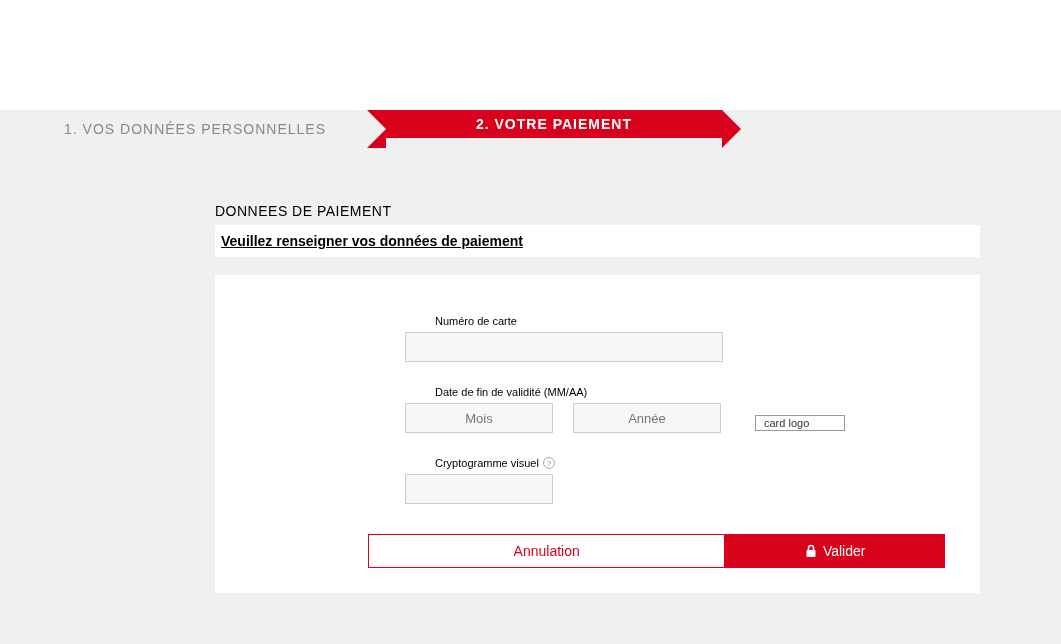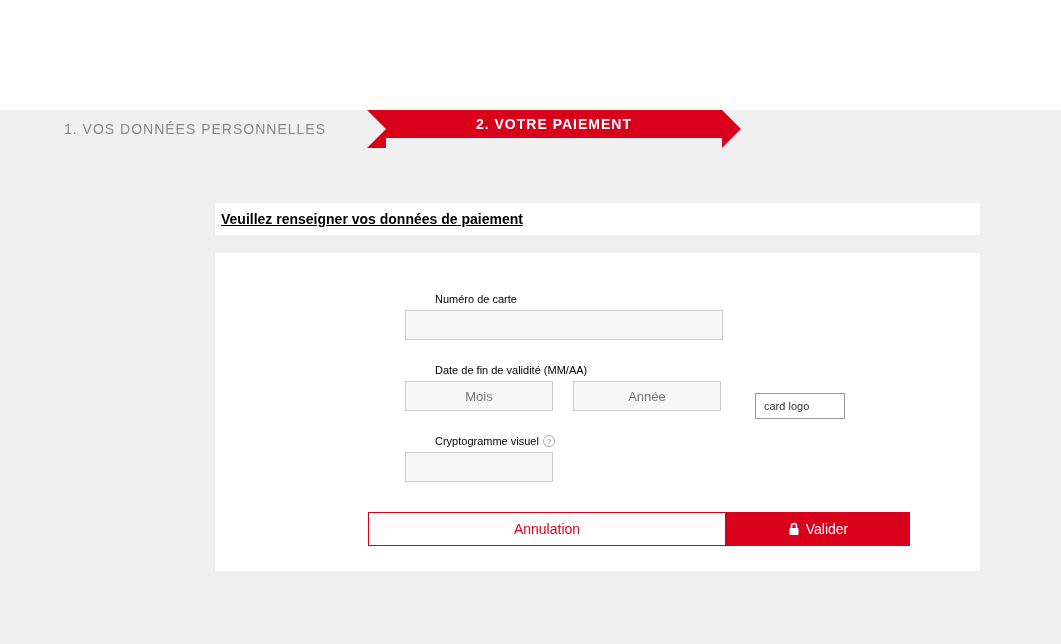--- a/index.html
+++ b/index.html
@@ -66,21 +66,21 @@
   .input-cvv { width: 148px; }
 
   .card-logo {
     position: absolute;
     right: 135px;
     top: 140px;
     border: 1px solid #999;
     font-size: 11px;
     padding: 6px 8px;
     width: 90px;
-    height: 26px;
+    height: 16px;
     display: flex;
     align-items: center;
     color: #333;
   }
 
   .help-icon {
     display: inline-flex;
     align-items: center;
     justify-content: center;
     width: 12px; height: 12px;
@@ -97,38 +97,39 @@
     height: 34px;
     display: flex;
     align-items: center;
     justify-content: center;
     font-size: 14px;
     cursor: pointer;
     border: 1px solid #d9001b;
     gap: 6px;
   }
   .btn-cancel { width: 358px; background: #fff; color: #d9001b; }
-  .btn-submit { width: 184px; background: #d9001b; color: #fff; font-weight: 500; }
+  .btn-submit { width: 220px; background: #d9001b; color: #fff; font-weight: 500; }
   .lock-icon svg { display: block; }
 </style>
 </head>
 <body>
 
 <div class="top-blank"></div>
 
 <div class="page">
 
   <div class="stepper">
     <div class="step-inactive">1. VOS DONNÉES PERSONNELLES</div>
     <div class="step-active-wrap">
       <div class="step-active">2. VOTRE PAIEMENT</div>
     </div>
   </div>
 
   <div class="content">
+    <div class="section-title">DONNEES DE PAIEMENT</div>
     <div class="section-sub">Veuillez renseigner vos données de paiement</div>
 
     <div class="card">
 
       <div class="form-area">
 
         <div class="field">
           <div class="field-label">Numéro de carte</div>
           <input class="input input-card" type="text" value="" style="">
         </div>

